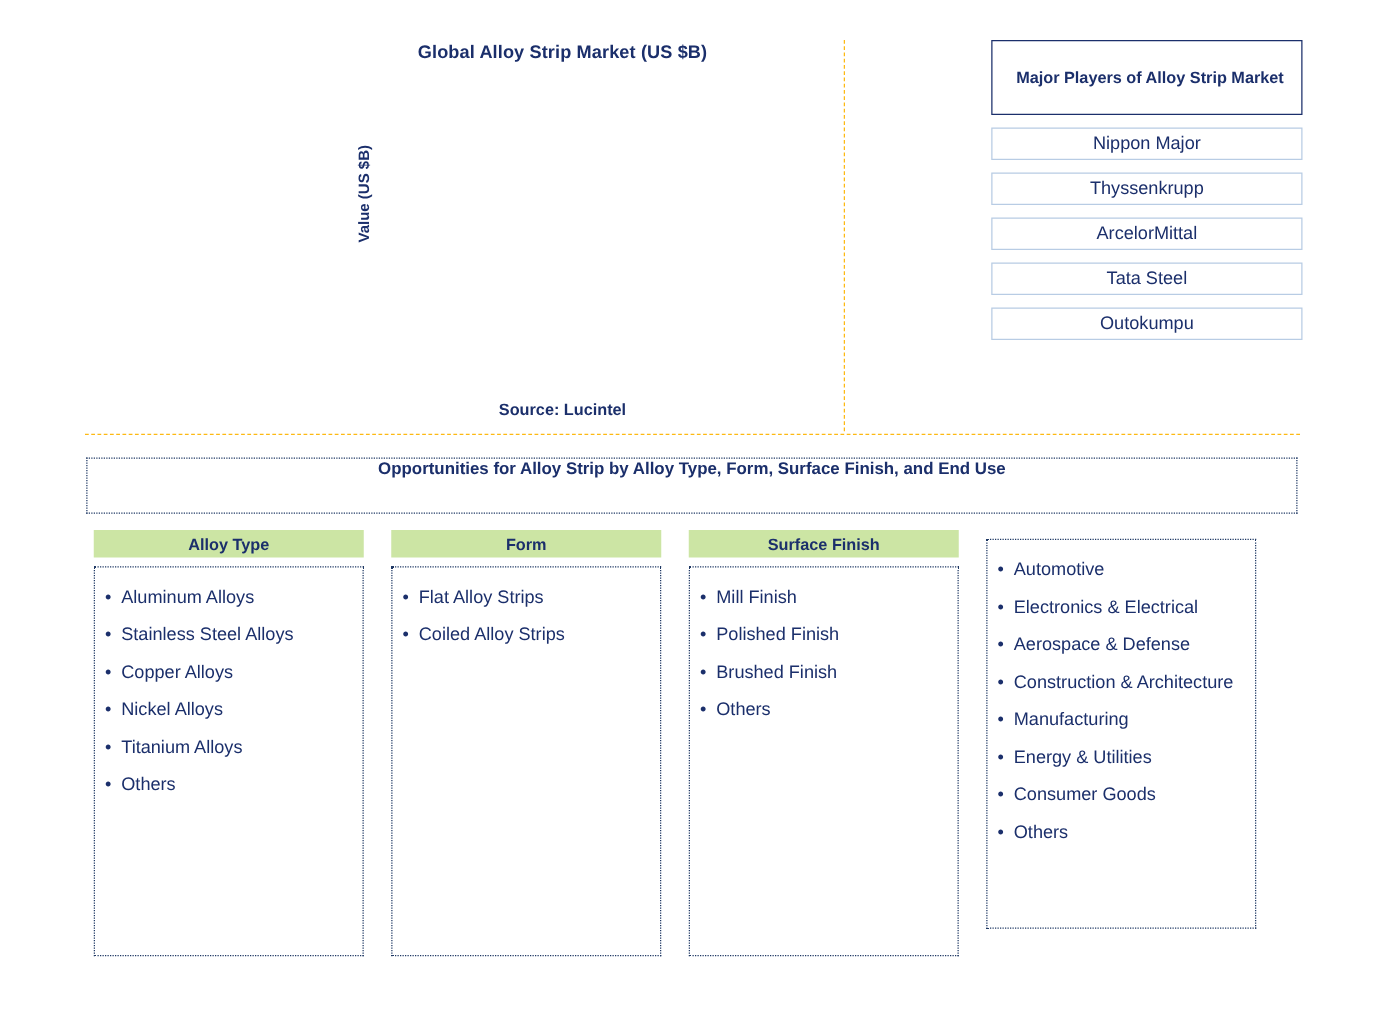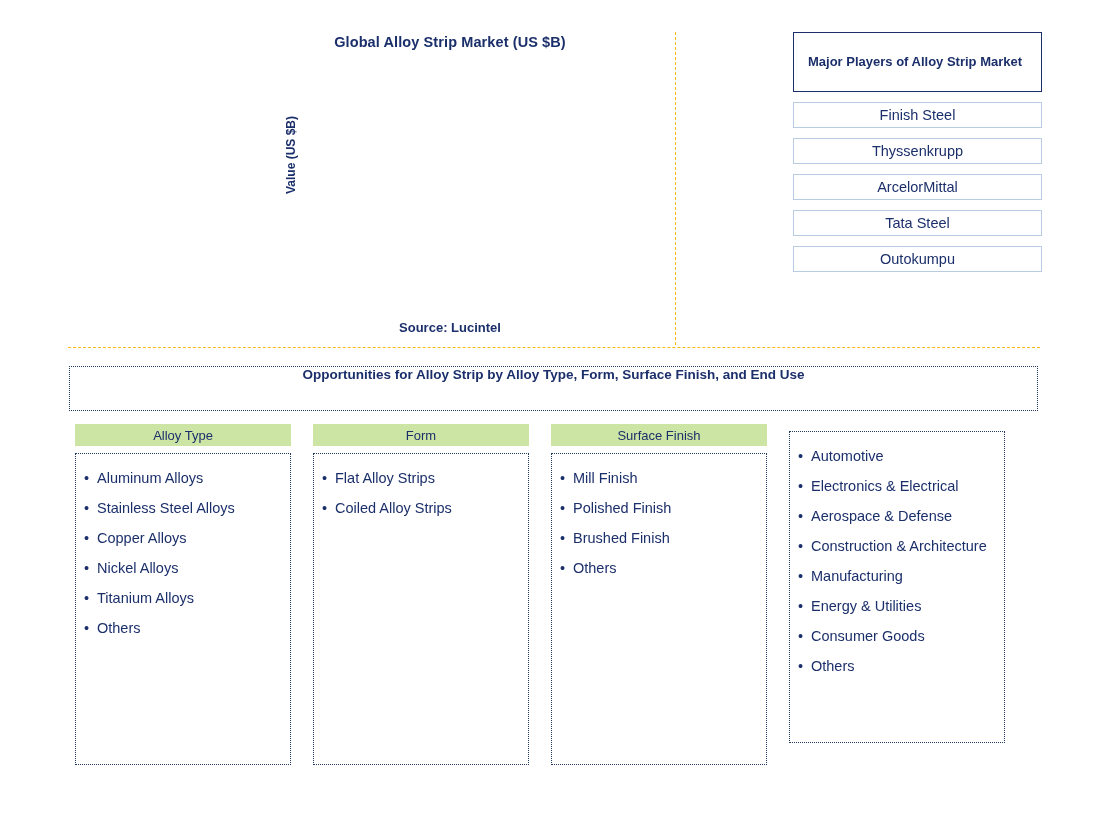--- a/index.html
+++ b/index.html
@@ -115,21 +115,21 @@
   #players-panel {
     position: absolute;
     left: 793px; top: 32px;
     width: 249px;
   }
   #players-title-box {
     border: 1.3px solid #1b2f6b;
     height: 60px;
     display: flex;
     align-items: center;
-    justify-content: flex-start;
+    justify-content: flex-end;
     padding: 0 14px;
     box-sizing: border-box;
   }
   #players-title-box span {
     font-size: 13px;
     font-weight: bold;
     color: #1b2f6b;
     text-align: center;
     line-height: 1.35;
   }
@@ -175,21 +175,21 @@
   .column { width: 216px; }
   .col-header {
     background: #cce5a4;
     height: 22px;
     display: flex;
     align-items: center;
     justify-content: center;
   }
   .col-header span {
     font-size: 13px;
-    font-weight: normal;
+    font-weight: bold;
     color: #1b2f6b;
   }
   .col-body {
     margin-top: 7px;
     height: 312px;
     border: 1.4px dotted #1f3864;
     box-sizing: border-box;
     padding: 9px 8px 0 8px;
   }
   .col-body ul {
@@ -226,21 +226,21 @@
 <div id="source-text">Source: Lucintel</div>
 
 <div id="vertical-divider"></div>
 <div id="horizontal-divider"></div>
 
 <div id="players-panel">
   <div id="players-title-box">
     <span>Major Players of Alloy Strip Market</span>
   </div>
   <div class="player-box">
-    <span>Finish Steel</span>
+    <span>Nippon Major</span>
   </div>
   <div class="player-box">
     <span>Thyssenkrupp</span>
   </div>
   <div class="player-box">
     <span>ArcelorMittal</span>
   </div>
   <div class="player-box">
     <span>Tata Steel</span>
   </div>

